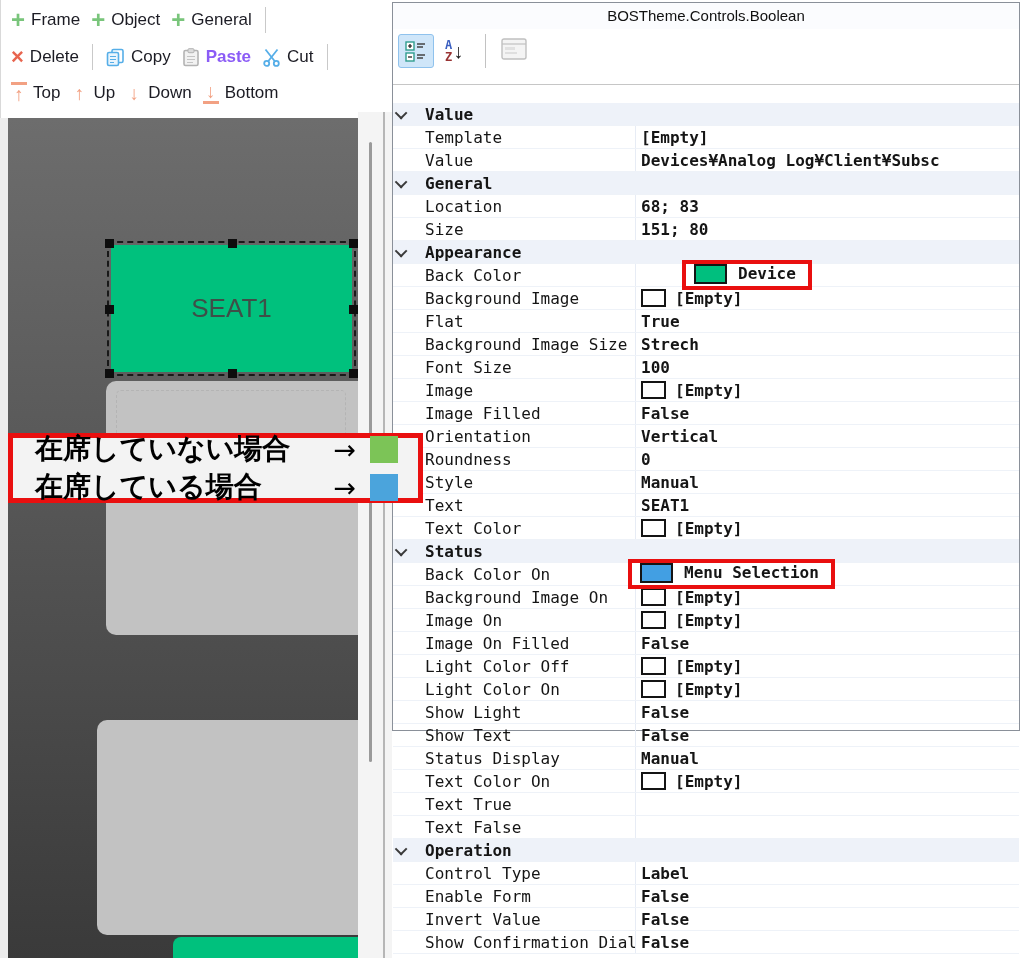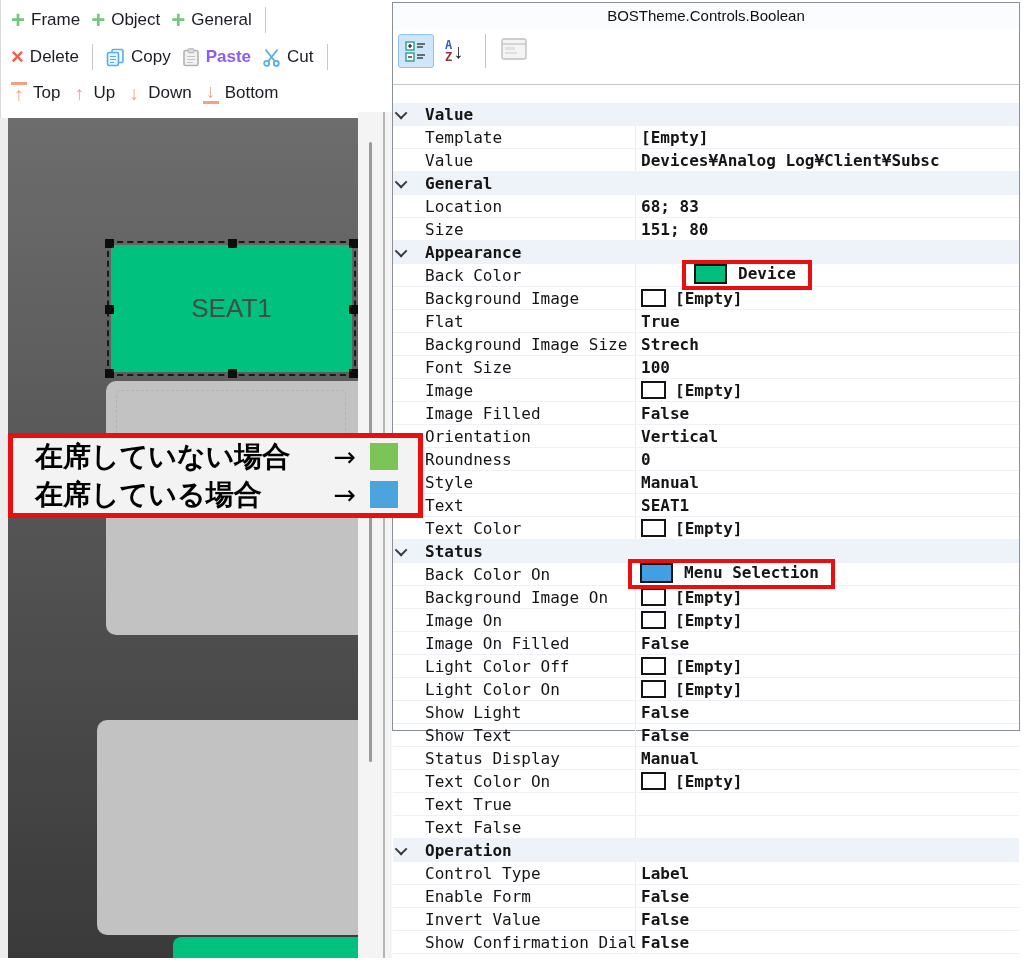--- a/index.html
+++ b/index.html
@@ -83,21 +83,21 @@
   .sw{display:inline-block;width:21px;height:14px;border:2px solid #141414;margin-right:9px;
       flex:0 0 auto;}
   .red-box{position:absolute;top:-4px;height:30px;display:inline-flex;align-items:flex-start;
            background:#fff;border:4px solid #e90f0f;box-sizing:border-box;z-index:6;
            padding:0 12px 0 8px;font-weight:bold;white-space:nowrap;}
   .red-box .sw{width:29px;height:16px;margin-right:11px;}
   .grid-row[data-row="back-color"] .red-box{left:46px;}
   .grid-row[data-row="back-color-on"] .red-box{left:-8px;}
 
   
-  .annotation{position:absolute;left:8px;top:433px;width:415px;height:85px;background:#f3f3f3;
+  .annotation{position:absolute;left:8px;top:433px;width:415px;height:70px;background:#f3f3f3;
               border:5px solid #e90f0f;box-sizing:border-box;z-index:10;display:flex;
               flex-direction:column;justify-content:center;padding:0 20px 0 22px;}
   .ann-line{display:flex;align-items:center;height:39px;
             font-family:"DejaVu Sans",sans-serif;font-weight:bold;font-size:28px;color:#000;}
   .ann-arrow{margin-left:auto;font-weight:normal;font-size:27px;}
   .ann-swatch{width:28px;height:27px;margin-left:14px;flex:0 0 auto;}
   .bottom-strip{position:absolute;left:0;top:958px;width:392px;height:7px;background:#fff;}
 </style>
 </head>
 <body>

